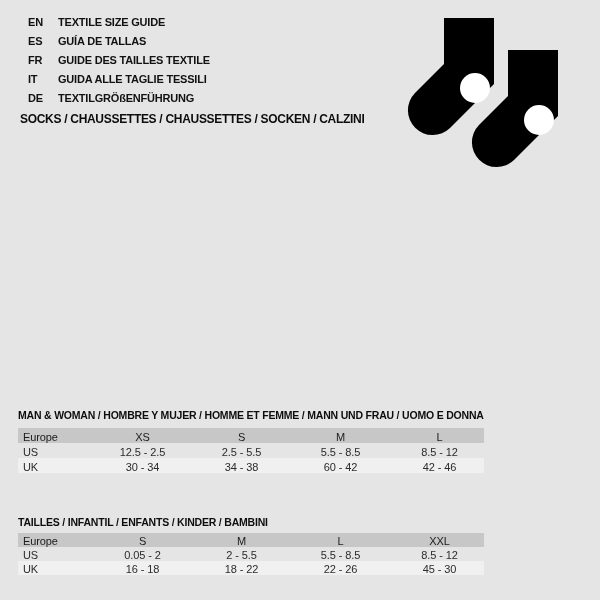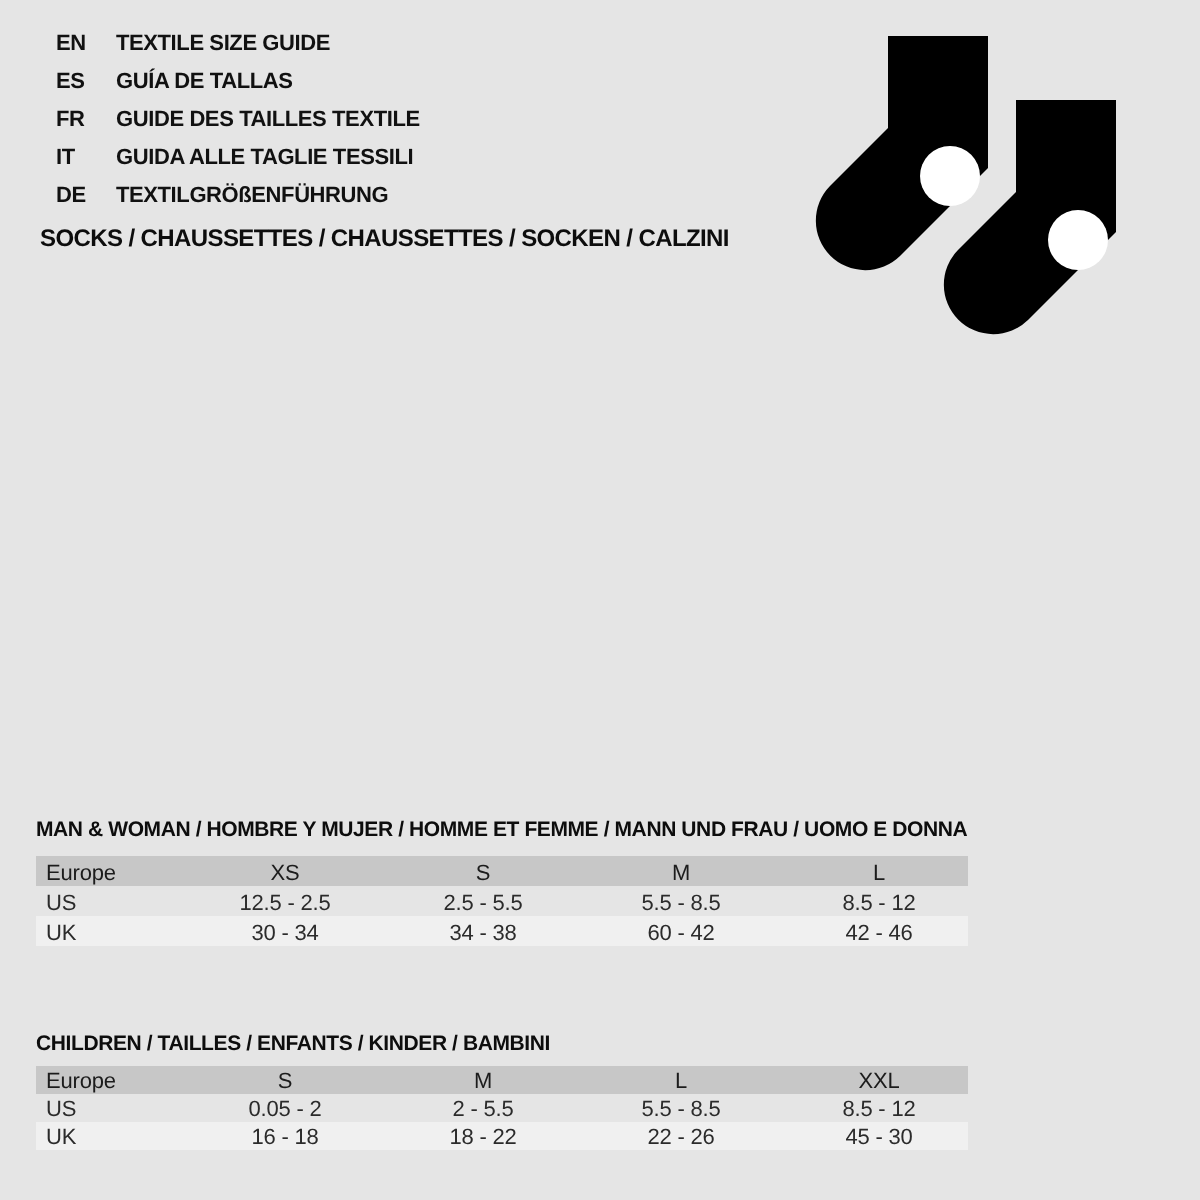--- a/index.html
+++ b/index.html
@@ -100,21 +100,21 @@
         <span class="c lbl">UK</span>
         <span class="c">30 - 34</span>
         <span class="c">34 - 38</span>
         <span class="c">60 - 42</span>
         <span class="c">42 - 46</span>
       </div>
     </div>
   </section>
 
   <section class="size-table t2">
-    <div class="tbl-title">CHILDREN / TAILLES / ENFANTS / KINDER / BAMBINI</div>
+    <div class="tbl-title">TAILLES / INFANTIL / ENFANTS / KINDER / BAMBINI</div>
     <div class="tbl">
       <div class="row head">
         <span class="c lbl">Europe</span>
         <span class="c">S</span>
         <span class="c">M</span>
         <span class="c">L</span>
         <span class="c">XXL</span>
       </div>
       <div class="row">
         <span class="c lbl">US</span>

